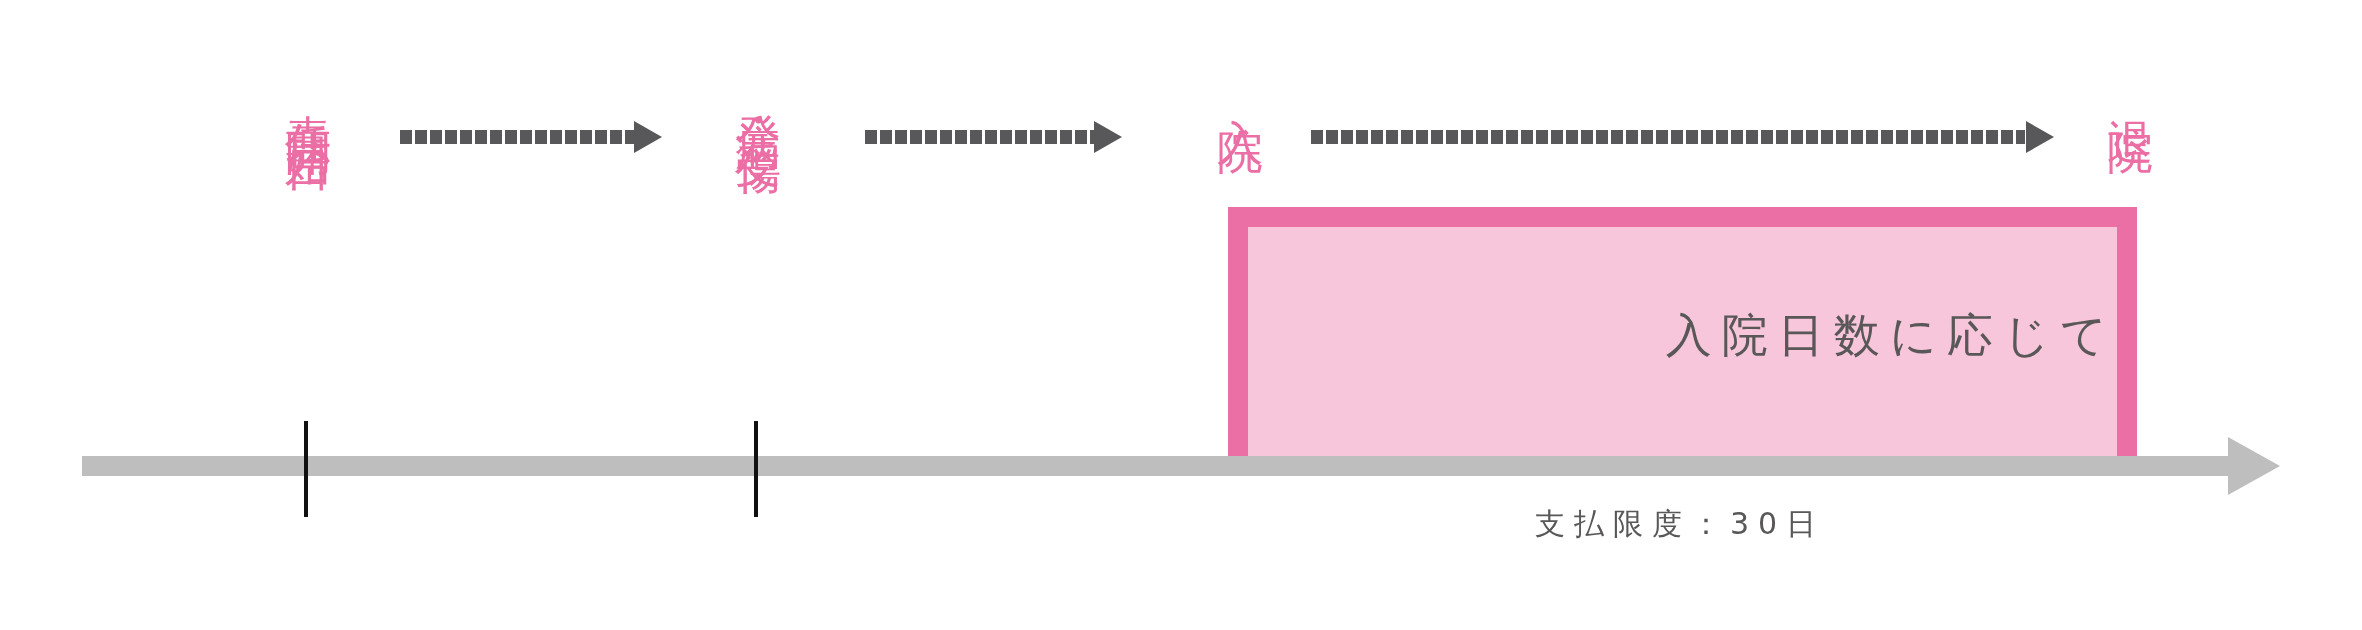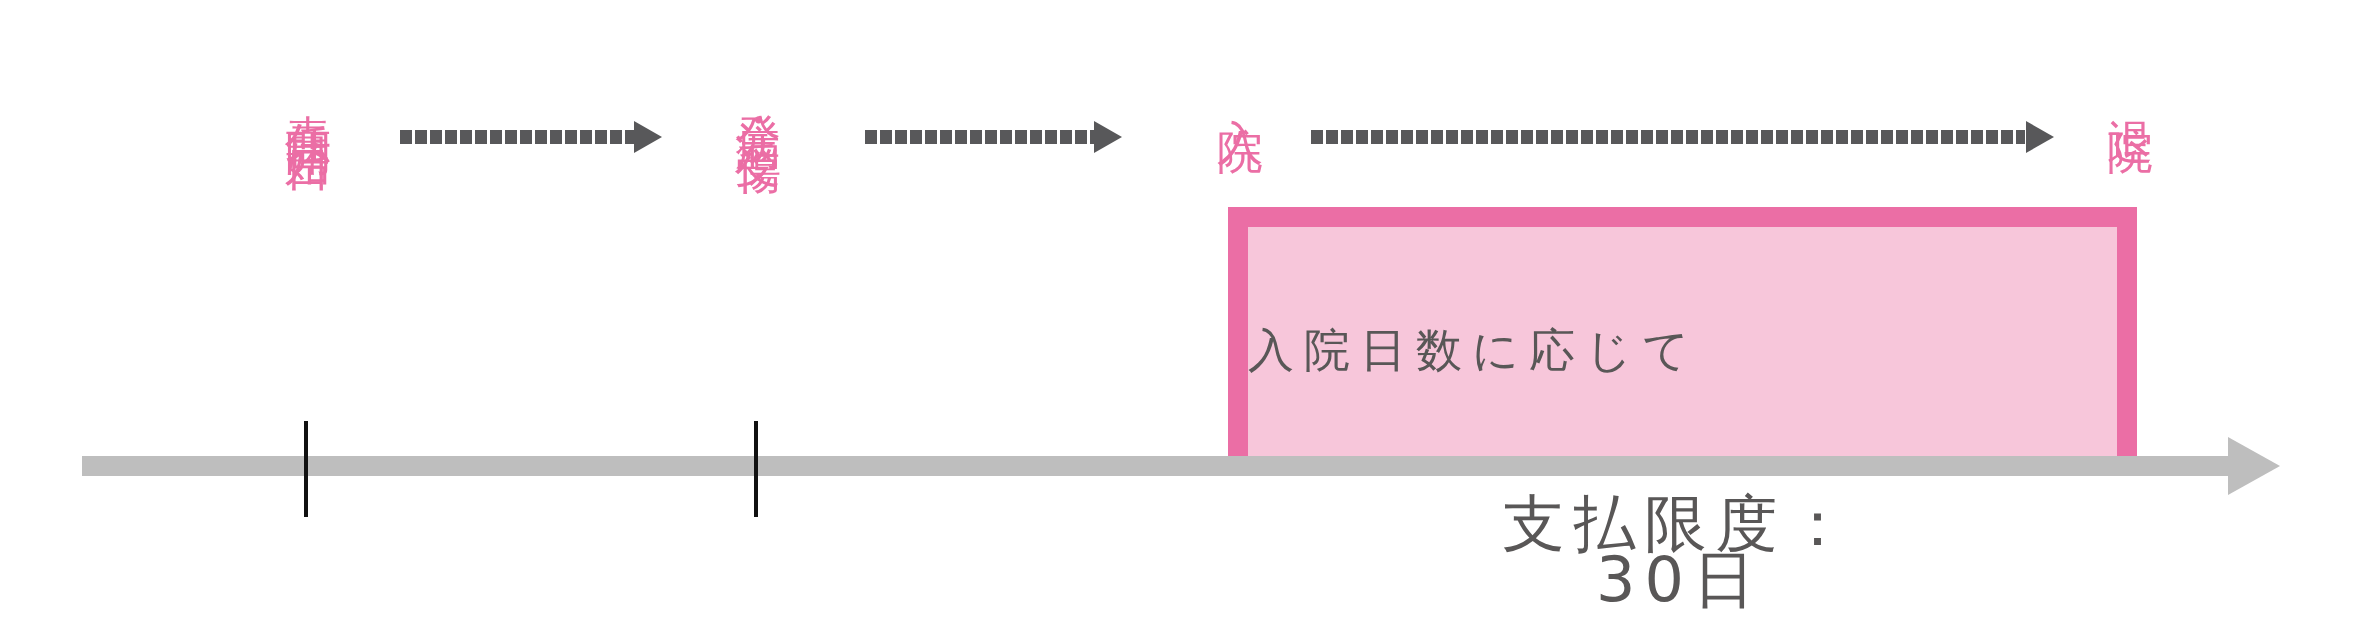--- a/index.html
+++ b/index.html
@@ -72,35 +72,35 @@
     width: 909px;
     height: 249px;
     box-sizing: border-box;
     border: 20px solid #EB6EA5;
     border-bottom: none;
     background: #F7C6DA;
   }
   #period-text {
     position: absolute;
     left: 0; right: 0;
-    top: 95px;
-    text-align: left;
+    top: 80px;
+    text-align: right;
     color: #595757;
     font-size: 46px;
     letter-spacing: 10px;
     line-height: 56px;
   }
   #limit-text {
     position: absolute;
     left: 1470px;
     top: 496px;
     width: 420px;
     text-align: center;
     color: #595757;
-    font-size: 62px;
+    font-size: 30px;
     letter-spacing: 9px;
     line-height: 56px;
   }
 </style>
 </head>
 <body>
 
 <div id="stage">
 
   <div class="vlabel" style="left:276px; top:78px;">責任開始日</div>

